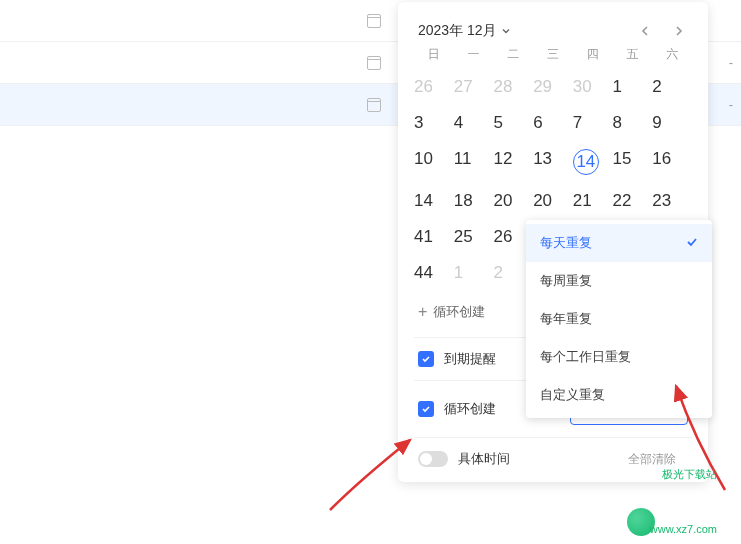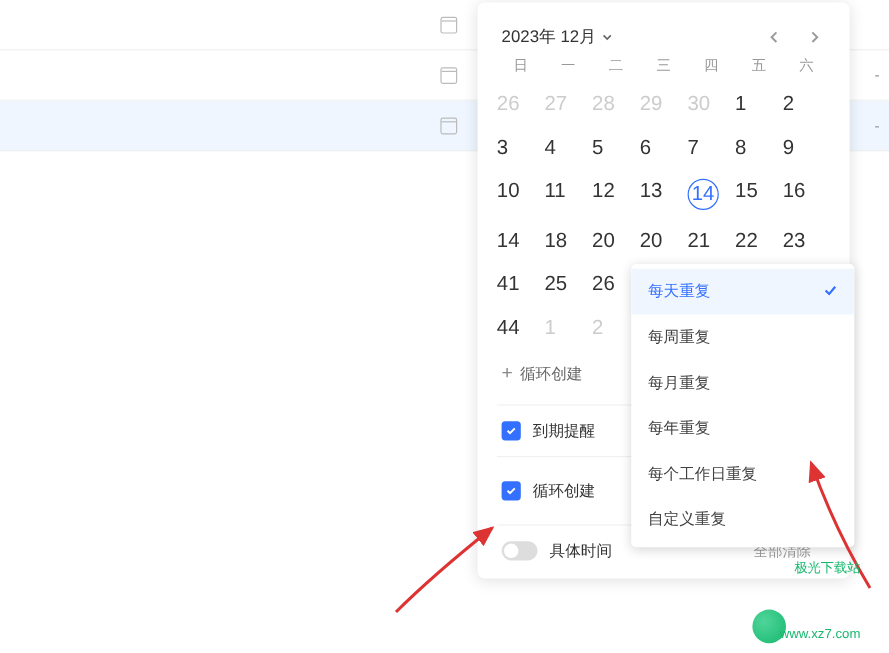--- a/index.html
+++ b/index.html
@@ -207,23 +207,20 @@
     <div class="dropdown-item selected">
       <span>每天重复</span>
       <span class="check"><svg width="12" height="10" viewBox="0 0 12 10">
           <path d="M2 5 L5 8 L10 2" stroke="#3370ff" stroke-width="1.8" fill="none"></path>
         </svg></span>
     </div>
     <div class="dropdown-item">
       <span>每周重复</span>
     </div>
     <div class="dropdown-item">
-      <span>每月重复</span>
-    </div>
-    <div class="dropdown-item">
       <span>每年重复</span>
     </div>
     <div class="dropdown-item">
       <span>每个工作日重复</span>
     </div>
     <div class="dropdown-item">
       <span>自定义重复</span>
     </div>
   </div>
 

